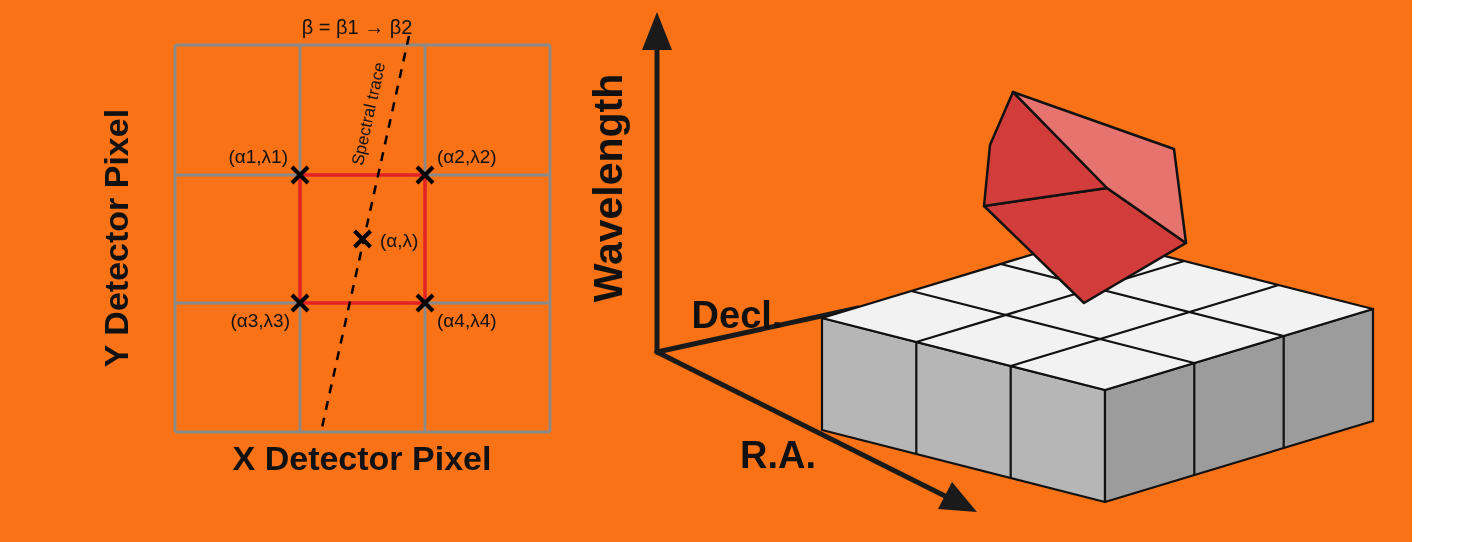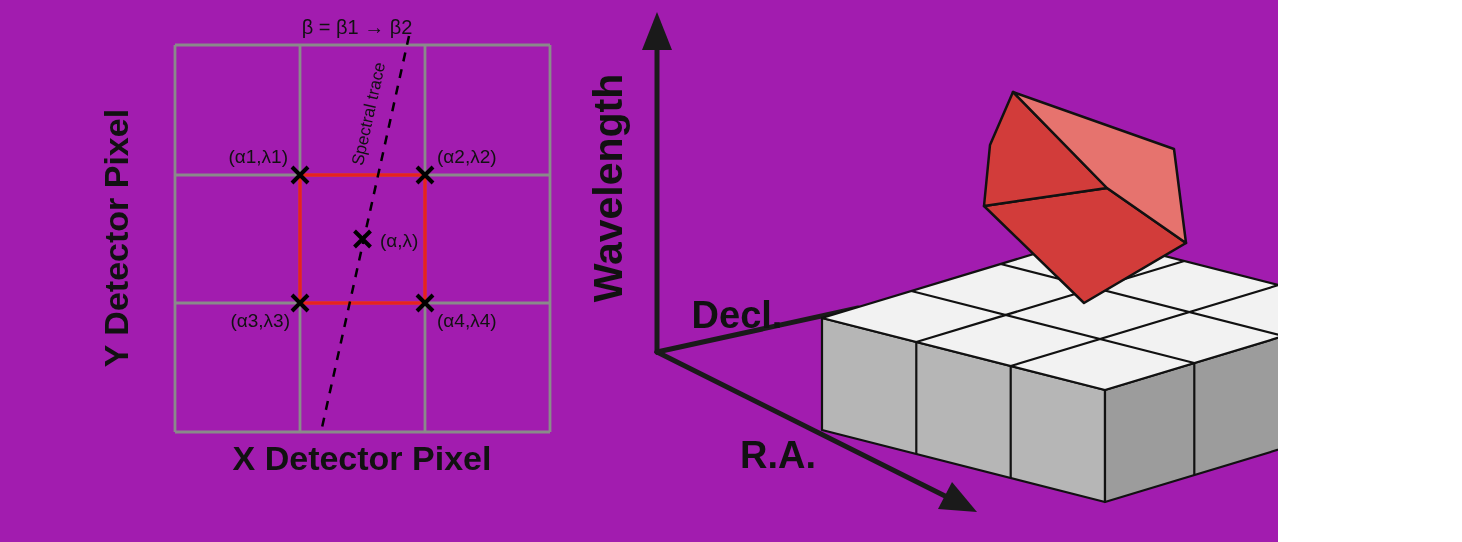--- a/index.html
+++ b/index.html
@@ -1,20 +1,20 @@
 <!DOCTYPE html>
 <html><head>
 <meta charset="utf-8">
 <style>
   html, body { margin: 0; padding: 0; background: #ffffff; }
   .figure {
     position: relative;
-    width: 1278px;
+    width: 1412px;
     height: 542px;
-    background: #a21caf;
+    background: #f97316;
     overflow: hidden;
   }
   .figure svg { display: block; }
   svg text {
     font-family: "Liberation Sans", sans-serif;
     fill: #111111;
   }
   .axis-label      { font-size: 34px; font-weight: 700; }
   .axis-label-3d   { font-size: 38px; font-weight: 700; }
   .axis-label-wl   { font-size: 41px; font-weight: 700; }

